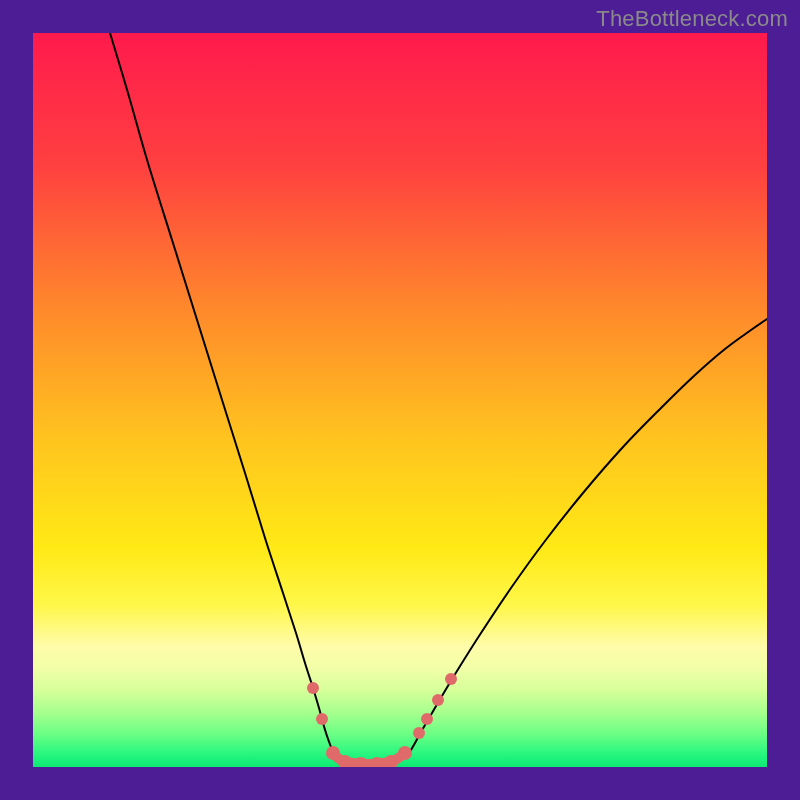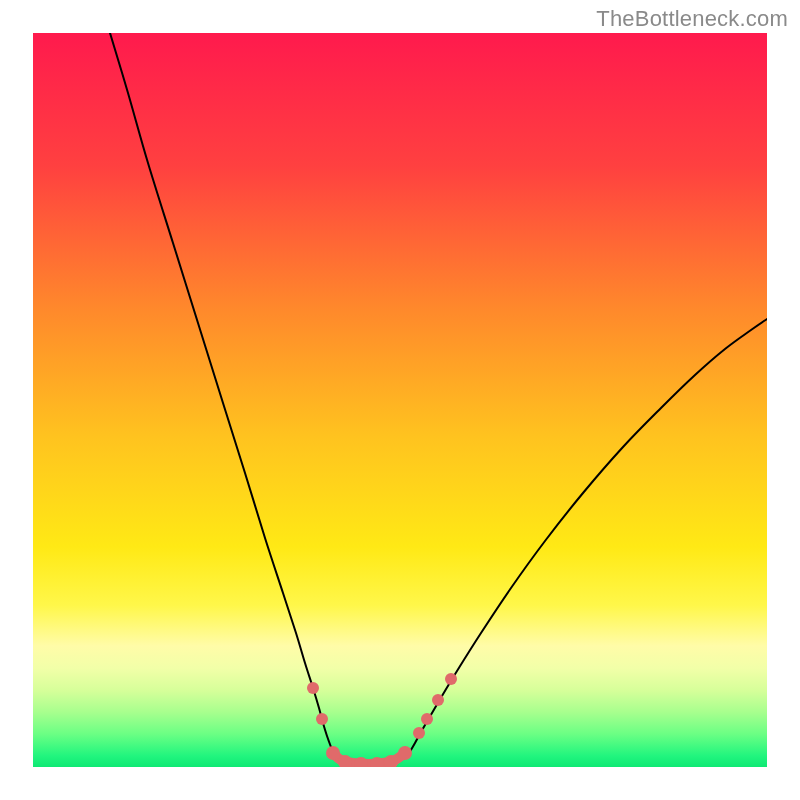--- a/index.html
+++ b/index.html
@@ -10,21 +10,21 @@
     background: #000;
     overflow: hidden;
     font-family: Arial, Helvetica, sans-serif;
   }
   .frame {
     position: absolute;
     top: 0;
     left: 0;
     width: 800px;
     height: 800px;
-    background: #ffffff;
+    background: #4c1d95;
   }
   .plot-area {
     position: absolute;
     top: 33px;
     left: 33px;
     width: 734px;
     height: 734px;
     
   }
   .gradient {

